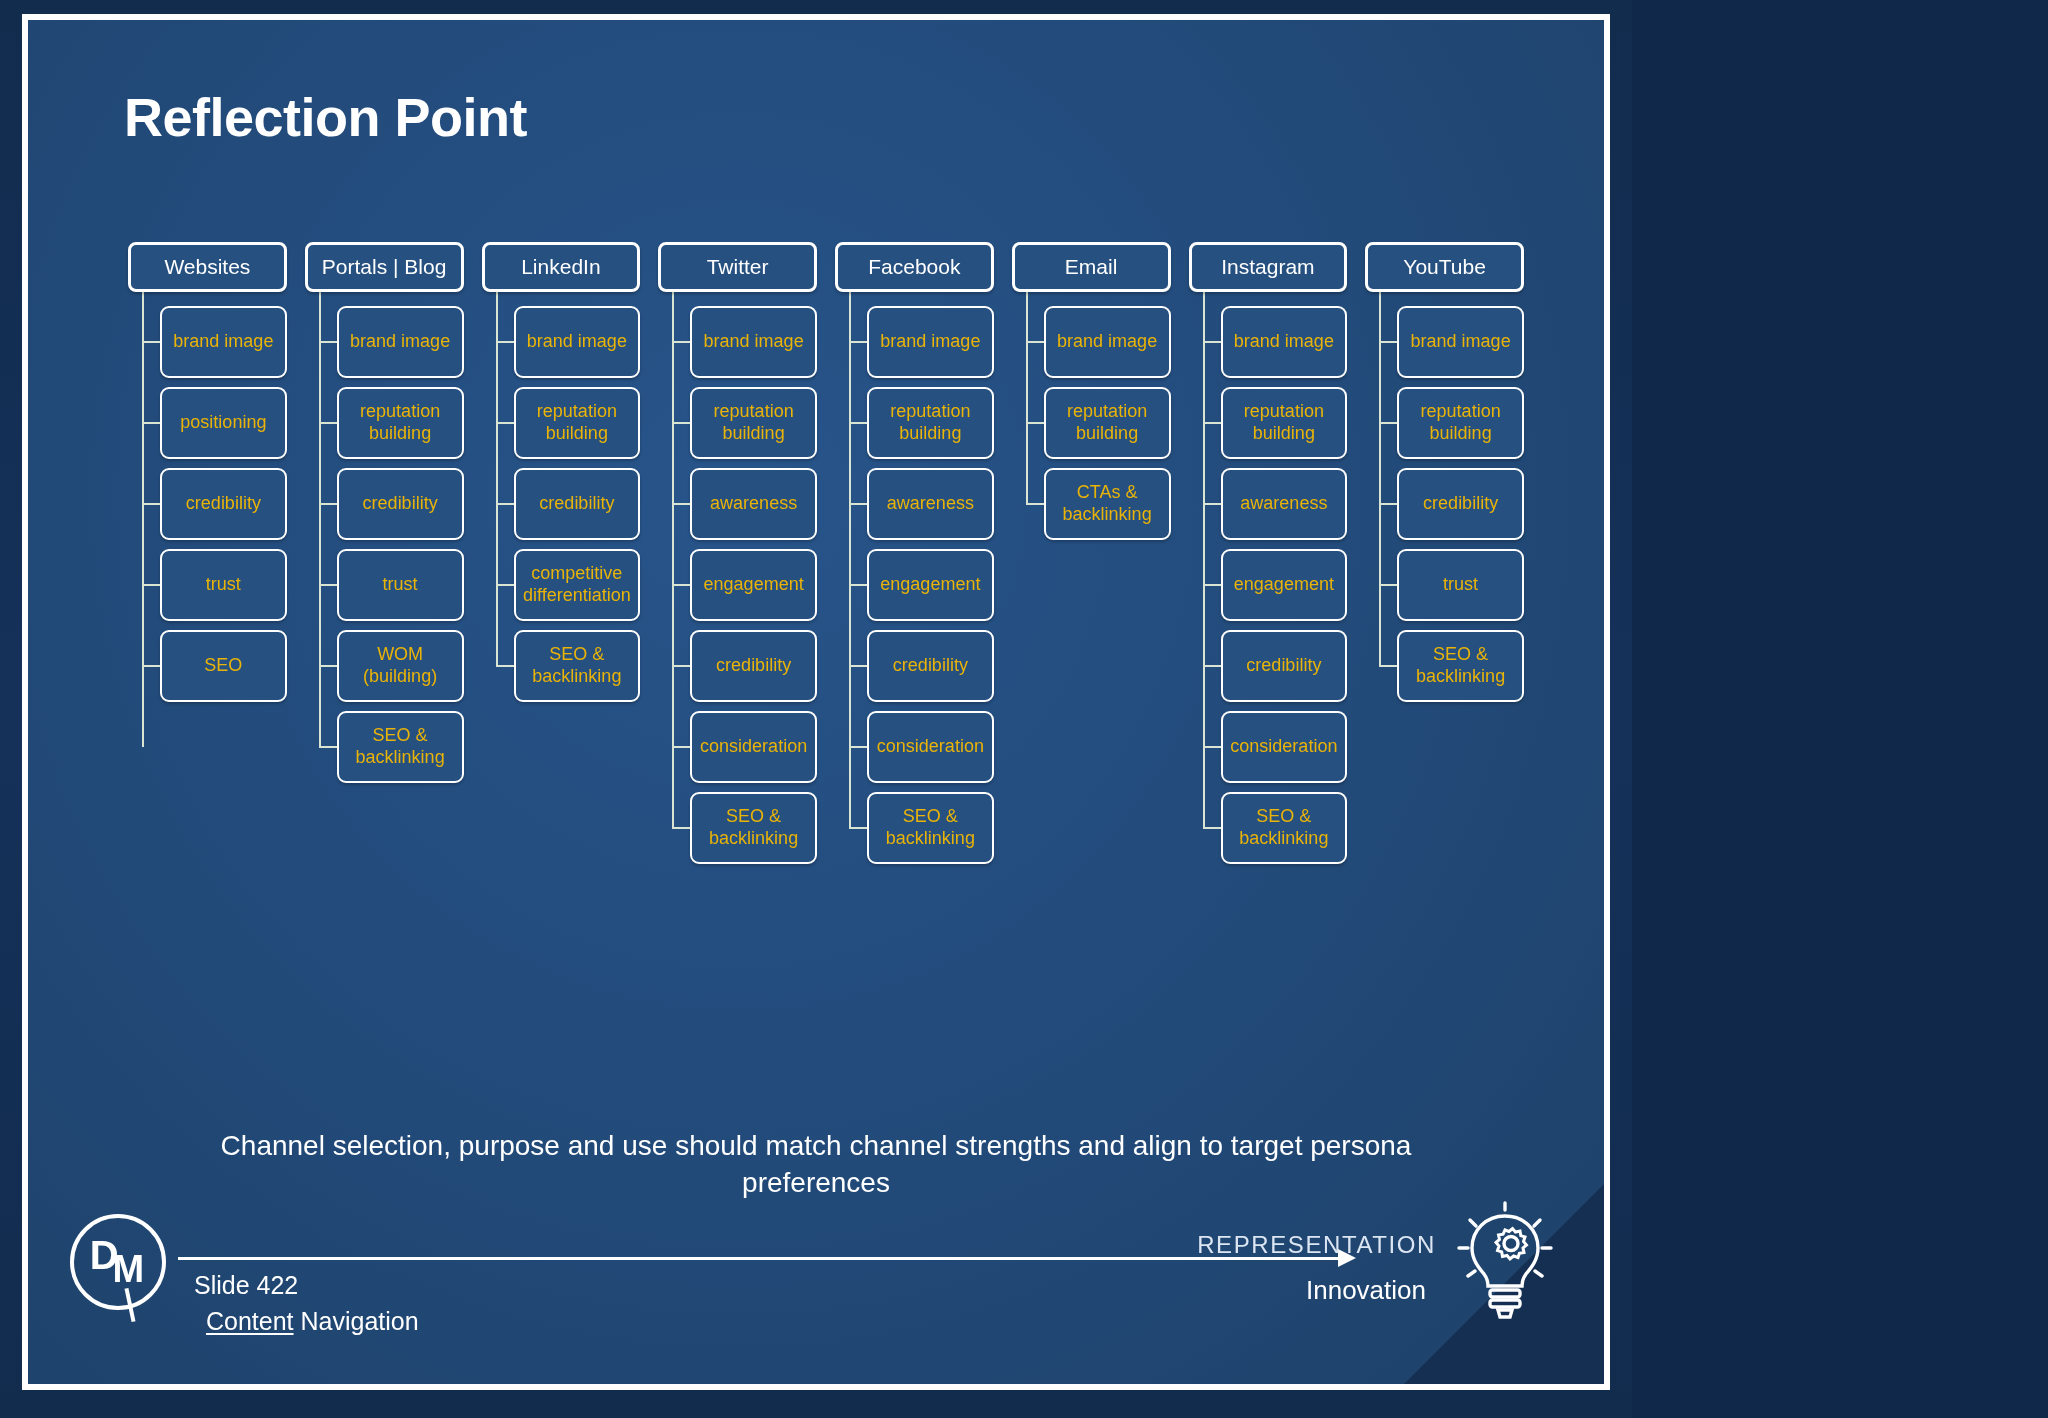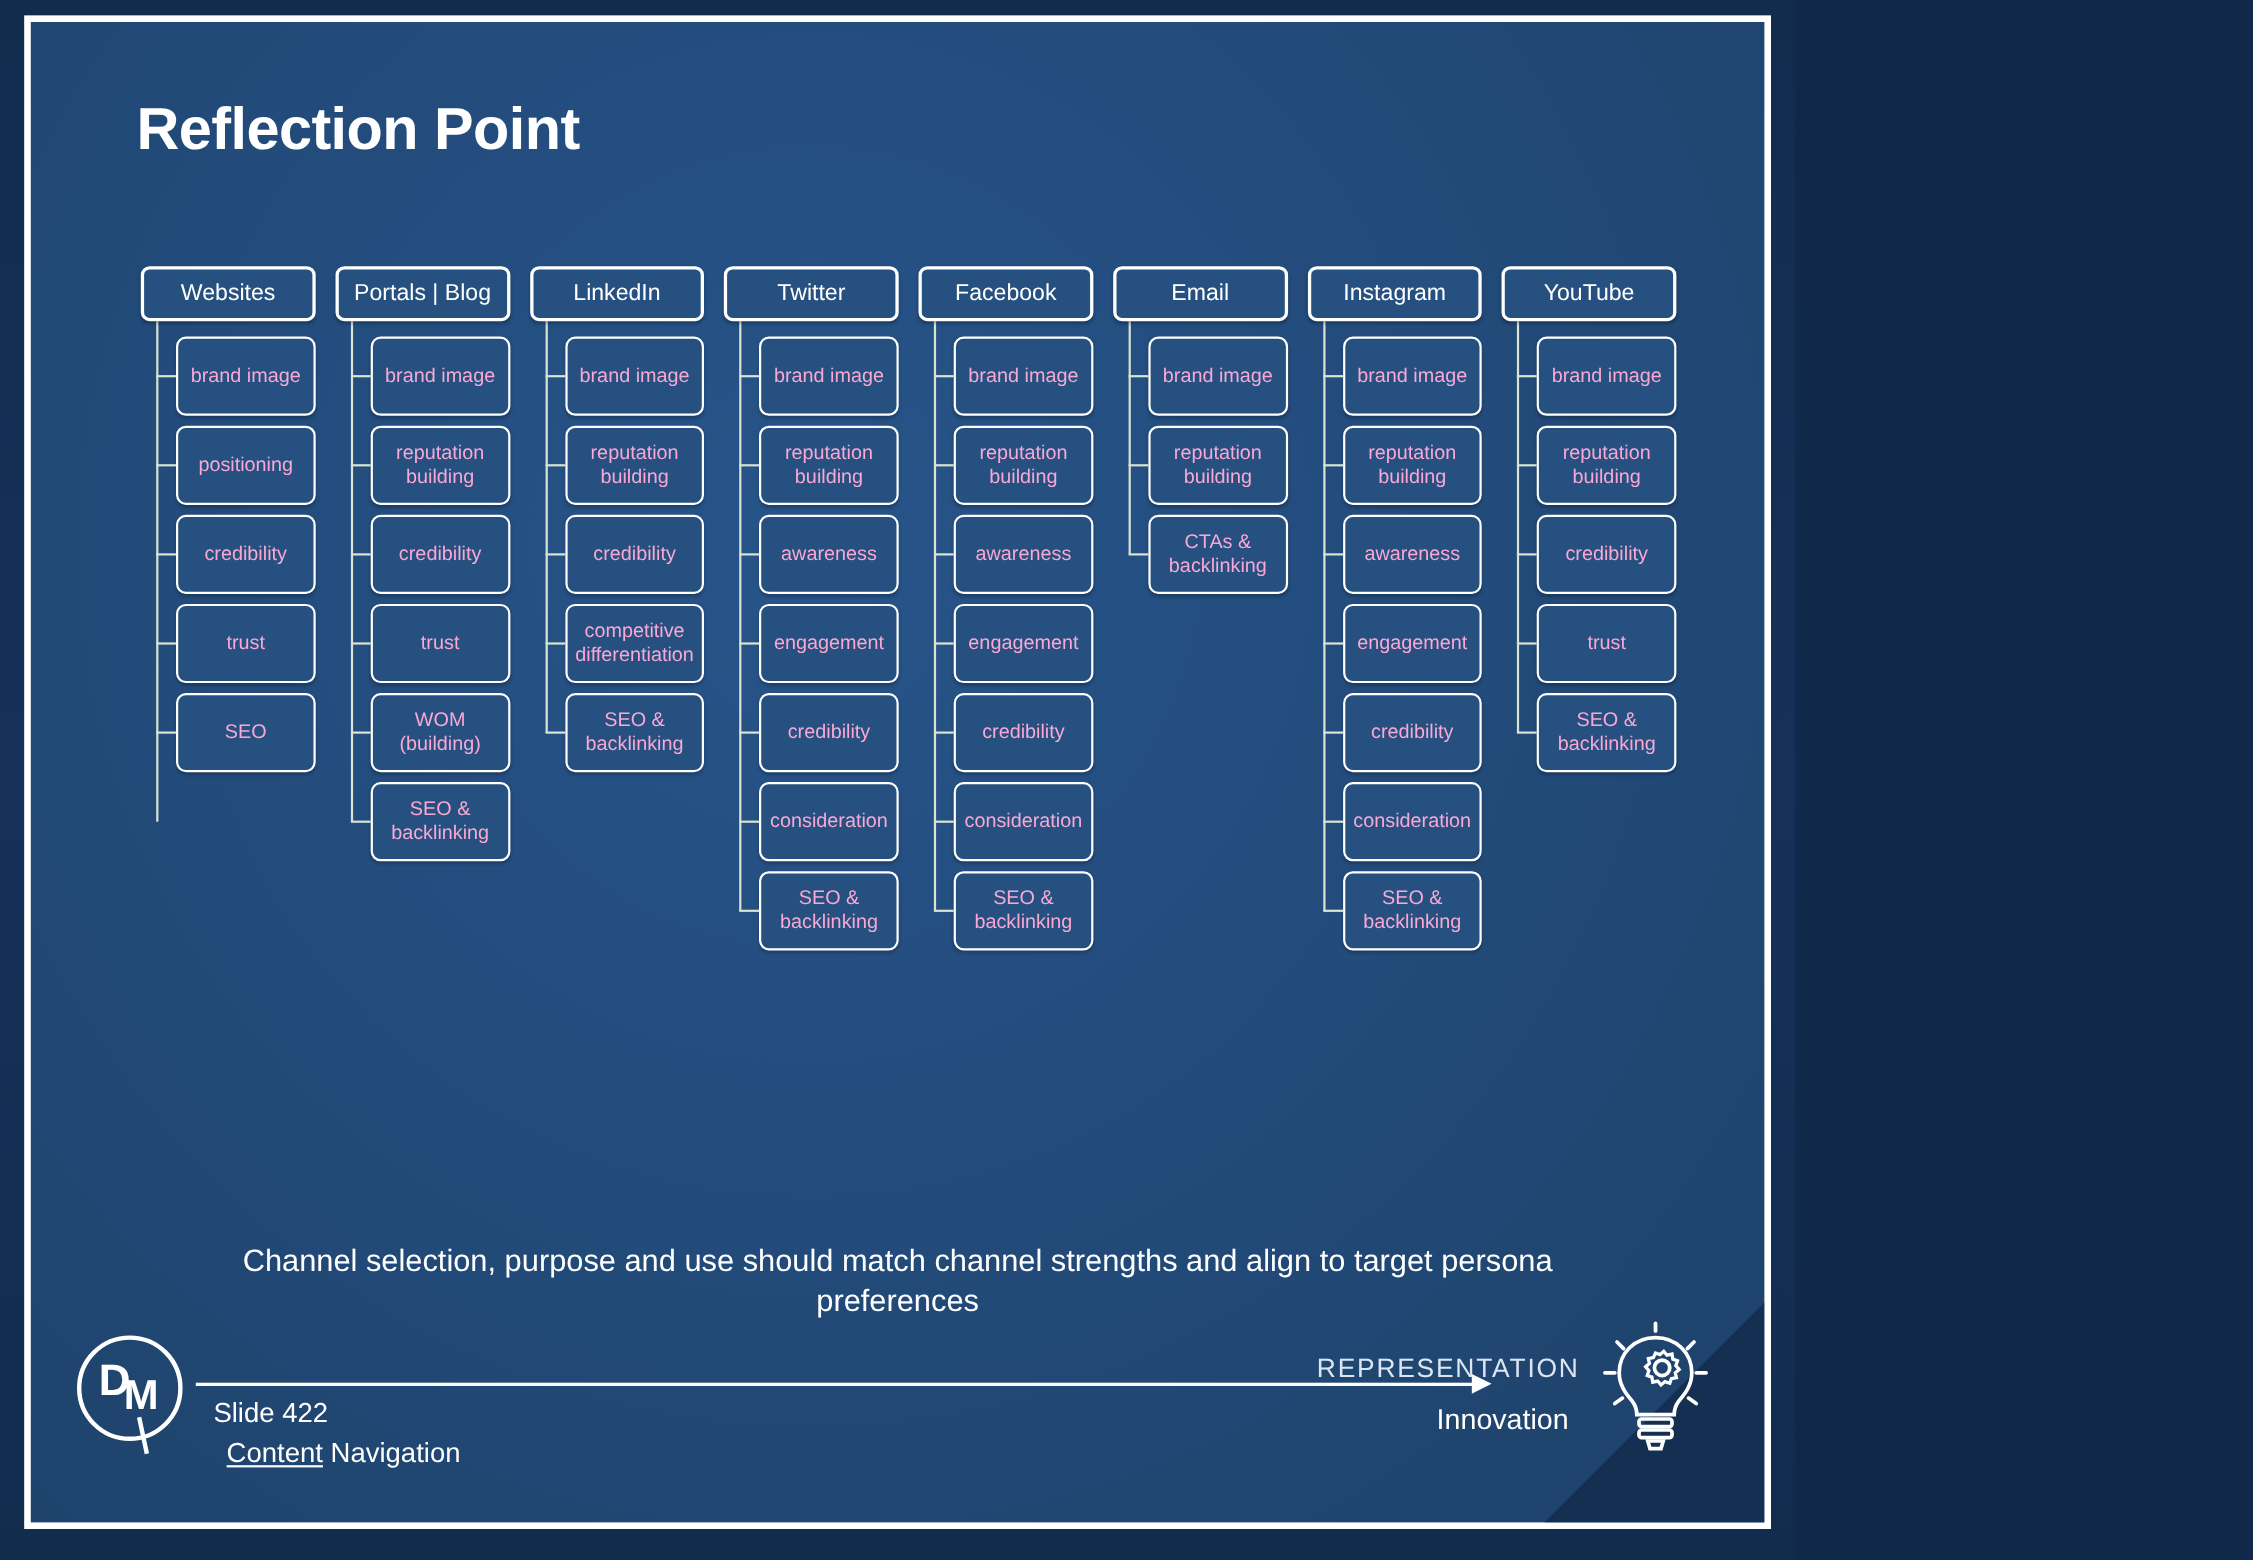--- a/index.html
+++ b/index.html
@@ -113,21 +113,21 @@
     top: 50%;
     width: 18px;
     height: 2px;
     background: #d9e4d2;
     transform: translateY(-1px);
   }
   .node {
     border: 2px solid #ffffff;
     border-radius: 9px;
     background: #25507f;
-    color: #f9a8d4;
+    color: #eab308;
     font-size: 18px;
     line-height: 1.22;
     text-align: center;
     display: flex;
     align-items: center;
     justify-content: center;
     padding: 6px 6px;
     height: 72px;
     box-shadow: 0 2px 3px rgba(0,0,0,0.22);
   }

